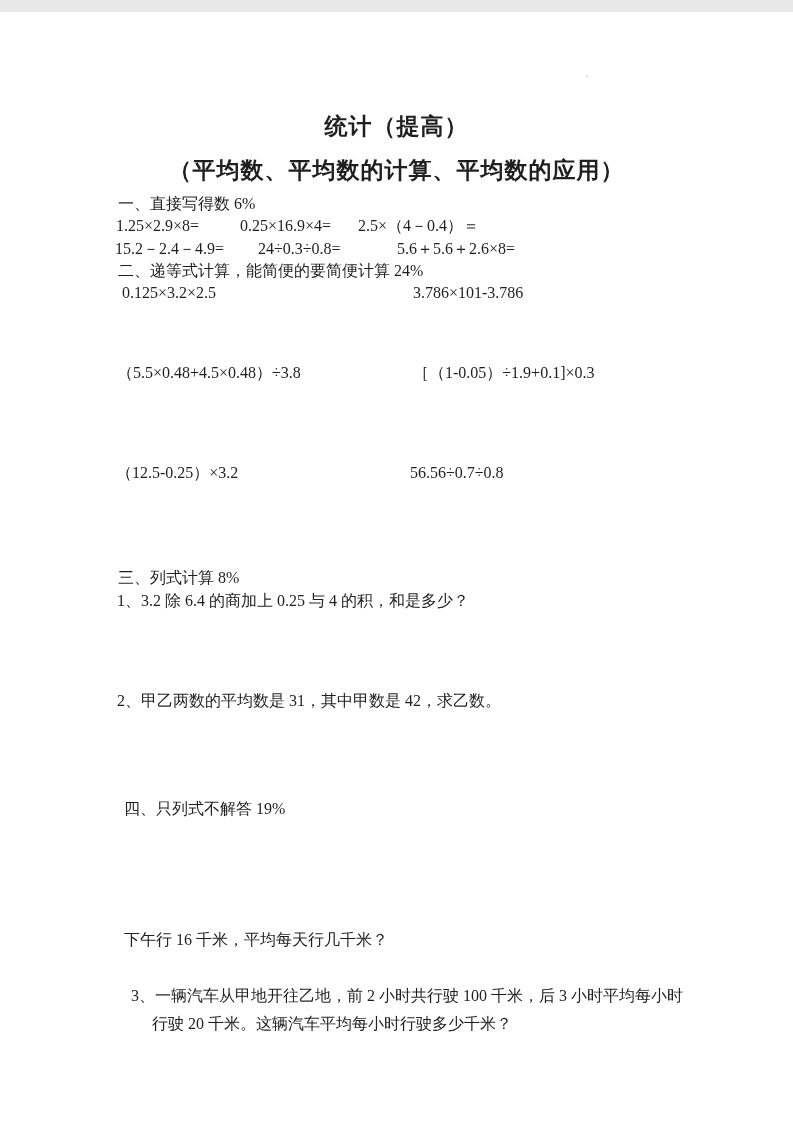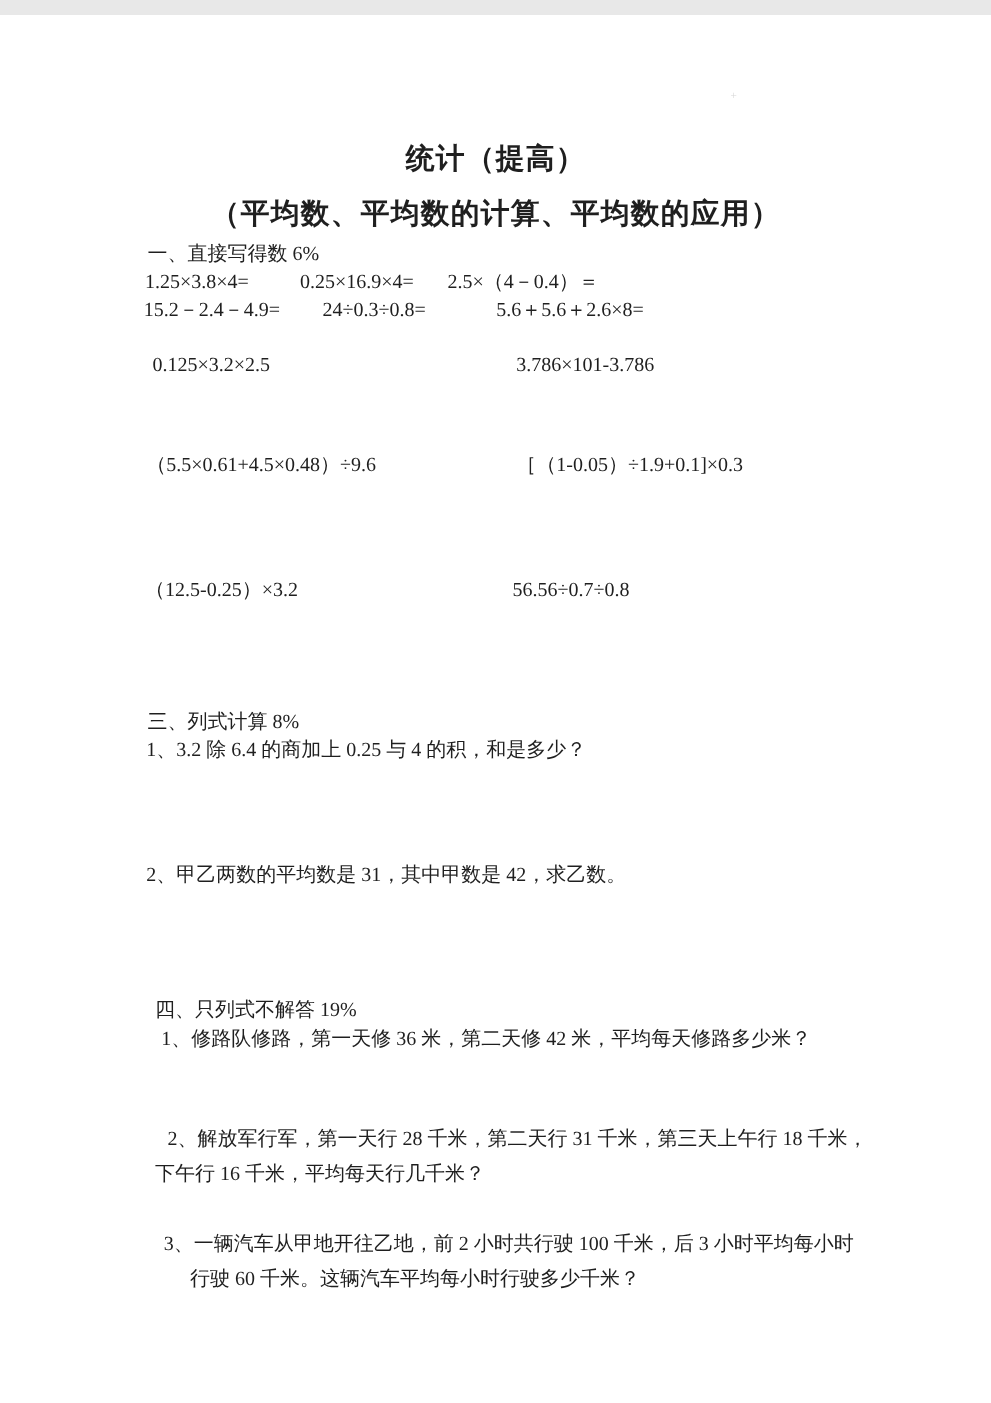--- a/index.html
+++ b/index.html
@@ -50,38 +50,37 @@
 <body>
 
 <div class="page">
 
   <span class="artifact"></span>
 
   <div class="title-ln" style="top:99px;">统计（提高）</div>
   <div class="title-ln" style="top:143px;">（平均数、平均数的计算、平均数的应用）</div>
 
   <div class="ln" style="top:182px; left:118px;">一、直接写得数 6%</div>
-  <div class="ln" style="top:204px; left:116px;">1.25×3.8×4=</div>
+  <div class="ln" style="top:204px; left:116px;">1.25×2.9×8=</div>
   <div class="ln" style="top:204px; left:240px;">0.25×16.9×4=</div>
   <div class="ln" style="top:204px; left:358px;">2.5×（4－0.4）＝</div>
   <div class="ln" style="top:227px; left:115px;">15.2－2.4－4.9=</div>
   <div class="ln" style="top:227px; left:258px;">24÷0.3÷0.8=</div>
   <div class="ln" style="top:227px; left:397px;">5.6＋5.6＋2.6×8=</div>
 
+  <div class="ln" style="top:249px; left:118px;">二、递等式计算，能简便的要简便计算 24%</div>
   <div class="ln" style="top:271px; left:122px;">0.125×3.2×2.5</div>
   <div class="ln" style="top:271px; left:413px;text-align:center;">3.786×101-3.786</div>
-  <div class="ln" style="top:351px; left:117px;">（5.5×0.61+4.5×0.48）÷9.6</div>
+  <div class="ln" style="top:351px; left:117px;">（5.5×0.48+4.5×0.48）÷3.8</div>
   <div class="ln" style="top:351px; left:413px;">［（1-0.05）÷1.9+0.1]×0.3</div>
   <div class="ln" style="top:451px; left:116px;">（12.5-0.25）×3.2</div>
   <div class="ln" style="top:451px; left:410px;">56.56÷0.7÷0.8</div>
 
   <div class="ln" style="top:556px; left:118px;">三、列式计算 8%</div>
   <div class="ln" style="top:579px; left:117px;">1、3.2 除 6.4 的商加上 0.25 与 4 的积，和是多少？</div>
   <div class="ln" style="top:679px; left:117px;">2、甲乙两数的平均数是 31，其中甲数是 42，求乙数。</div>
 
   <div class="ln" style="top:787px; left:124px;">四、只列式不解答 19%</div>
-  <div class="ln" style="top:810px; left:129px;">1、修路队修路，第一天修 36 米，第二天修 42 米，平均每天修路多少米？</div>
-  <div class="ln" style="top:890px; left:134px;">2、解放军行军，第一天行 28 千米，第二天行 31 千米，第三天上午行 18 千米，</div>
   <div class="ln" style="top:918px; left:124px;">下午行 16 千米，平均每天行几千米？</div>
   <div class="ln" style="top:974px; left:131px;">3、一辆汽车从甲地开往乙地，前 2 小时共行驶 100 千米，后 3 小时平均每小时</div>
-  <div class="ln" style="top:1002px; left:152px;">行驶 60 千米。这辆汽车平均每小时行驶多少千米？</div>
+  <div class="ln" style="top:1002px; left:152px;">行驶 20 千米。这辆汽车平均每小时行驶多少千米？</div>
 
 </div>
 
 </body></html>

